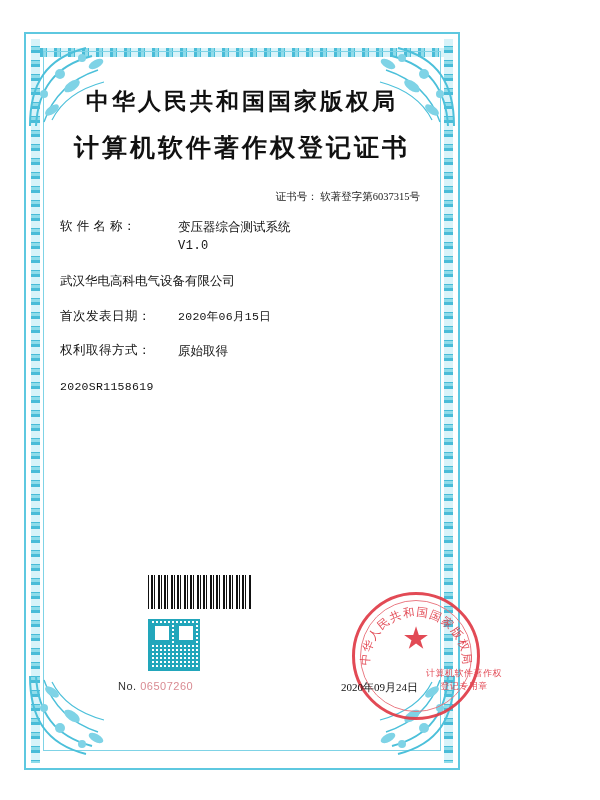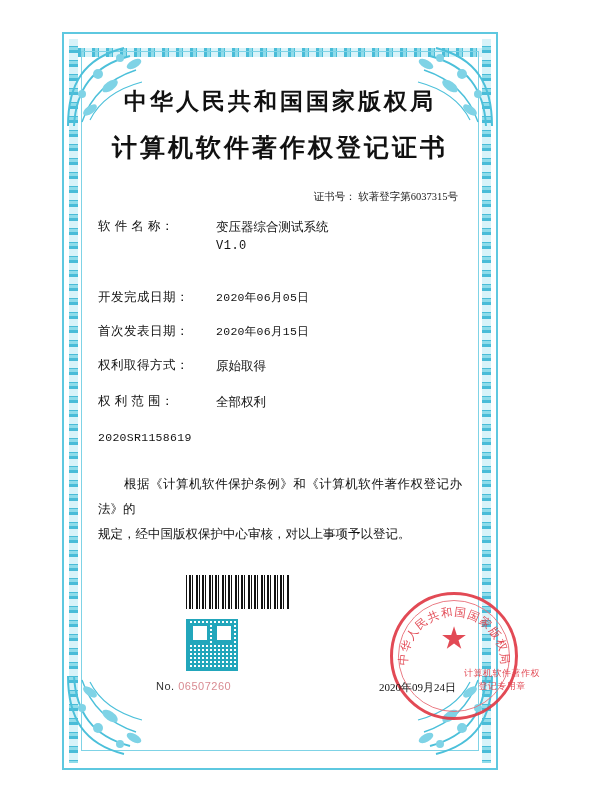--- a/index.html
+++ b/index.html
@@ -15,21 +15,20 @@
     overflow: hidden;
   }
 
   
   .certificate {
     position: relative;
     width: 484px;
     height: 800px;
     background: #ffffff;
     box-sizing: border-box;
-    margin-left: 38px;
   }
 
   
   .border-frame {
     position: absolute;
     left: 24px;
     top: 32px;
     right: 24px;
     bottom: 30px;
     border: 2px solid #5ec8e0;
@@ -352,52 +351,41 @@
 
       <div class="field-row">
         <div class="field-label">软 件 名 称：</div>
         <div class="field-value">
           <span>变压器综合测试系统</span>
           <span class="ver">V1.0</span>
         </div>
       </div>
 
       <div class="field-row">
+        <div class="field-value">武汉华电高科电气设备有限公司</div>
       </div>
 
-      <div class="field-row">
-        <div class="field-label">开发完成日期：</div>
-        <div class="field-value mono">2020年06月05日</div>
-      </div>
 
       <div class="field-row">
         <div class="field-label">首次发表日期：</div>
         <div class="field-value mono">2020年06月15日</div>
       </div>
 
       <div class="field-row">
         <div class="field-label">权利取得方式：</div>
         <div class="field-value">原始取得</div>
       </div>
 
-      <div class="field-row">
-        <div class="field-label">权 利 范 围：</div>
-        <div class="field-value">全部权利</div>
-      </div>
 
       <div class="field-row">
         <div class="field-value mono">2020SR1158619</div>
       </div>
 
     </div>
 
-    <div class="statement">
-      <p class="indent">根据《计算机软件保护条例》和《计算机软件著作权登记办法》的</p>
-      <p>规定，经中国版权保护中心审核，对以上事项予以登记。</p>
-    </div>
 
   </div>
 
   <div class="codes">
     <div class="barcode"></div>
     <div class="qr"></div>
   </div>
 
   <div class="serial">
     <span class="nolabel">No.</span>

